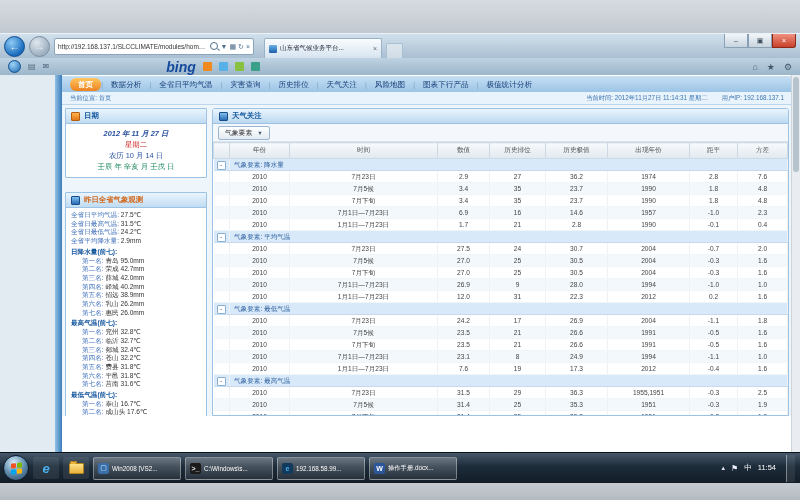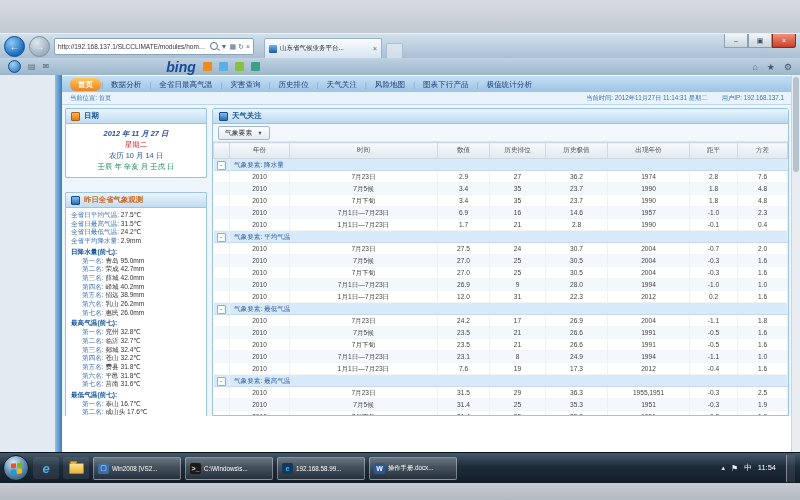--- a/index.html
+++ b/index.html
@@ -172,21 +172,21 @@
       <div class="page-strip"></div>
 
       <div class="page-content">
 
 
         <div class="navbar">
             <span class="nav-item active">首页</span>
             <span class="nav-sep">|</span>
             <span class="nav-item">数据分析</span>
             <span class="nav-sep">|</span>
-            <span class="nav-item">全省日最高气温</span>
+            <span class="nav-item">全省日平均气温</span>
             <span class="nav-sep">|</span>
             <span class="nav-item">灾害查询</span>
             <span class="nav-sep">|</span>
             <span class="nav-item">历史排位</span>
             <span class="nav-sep">|</span>
             <span class="nav-item">天气关注</span>
             <span class="nav-sep">|</span>
             <span class="nav-item">风险地图</span>
             <span class="nav-sep">|</span>
             <span class="nav-item">图表下行产品</span>

